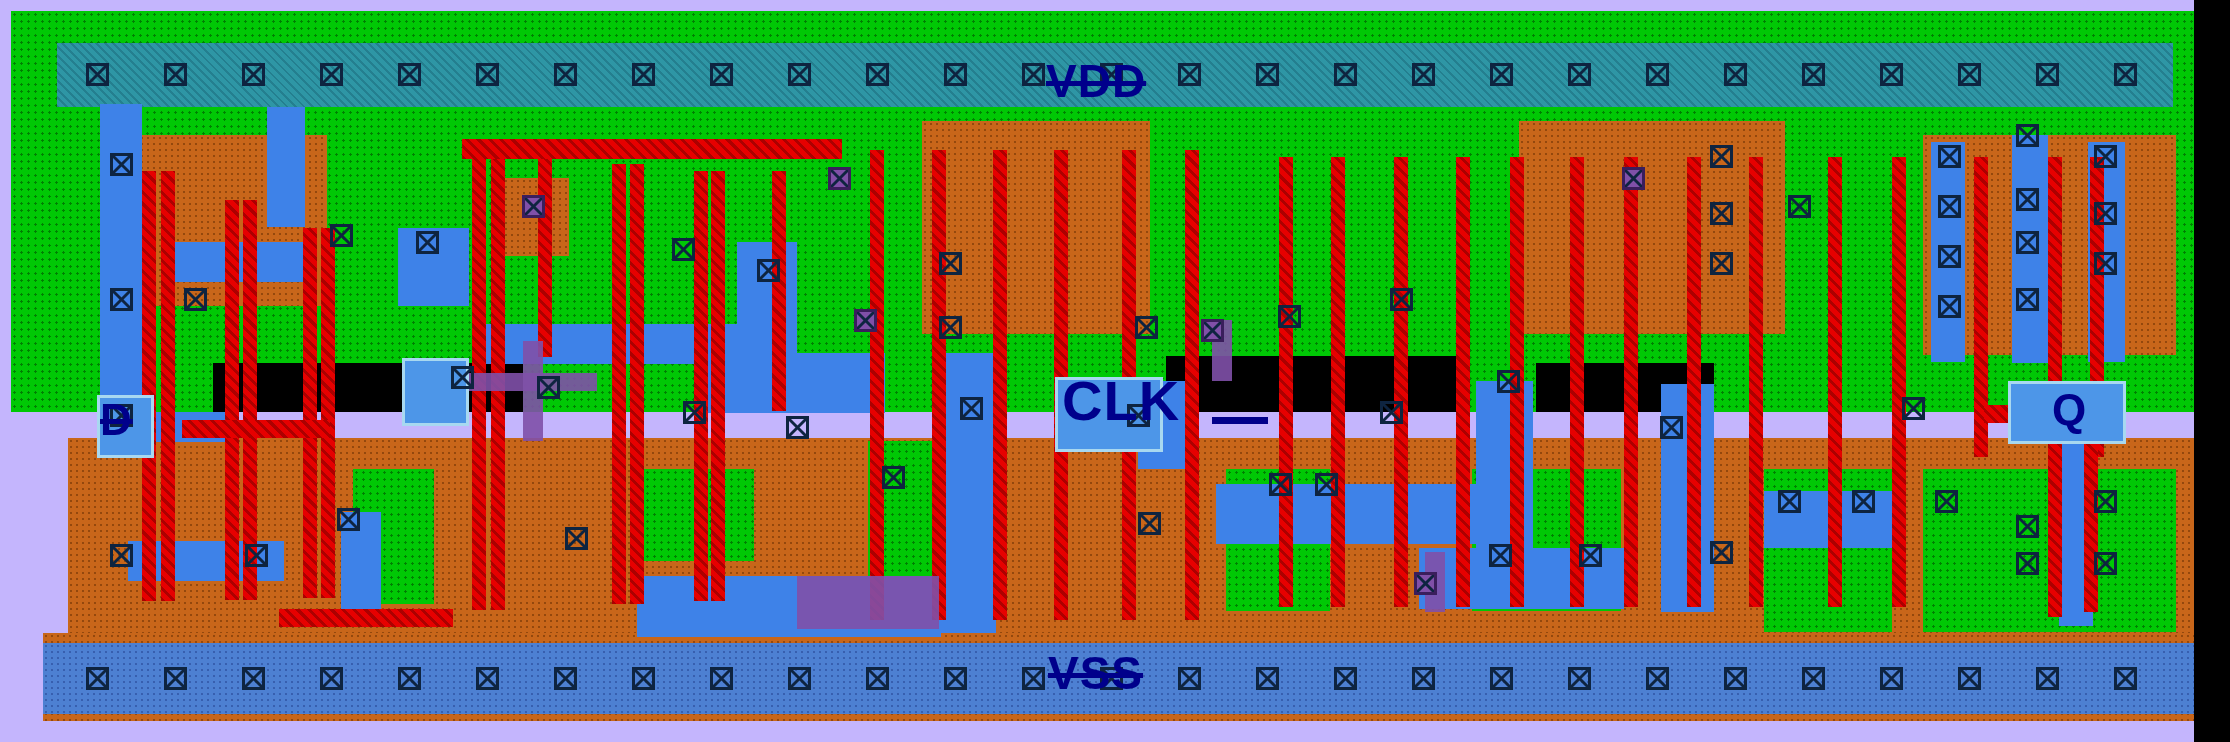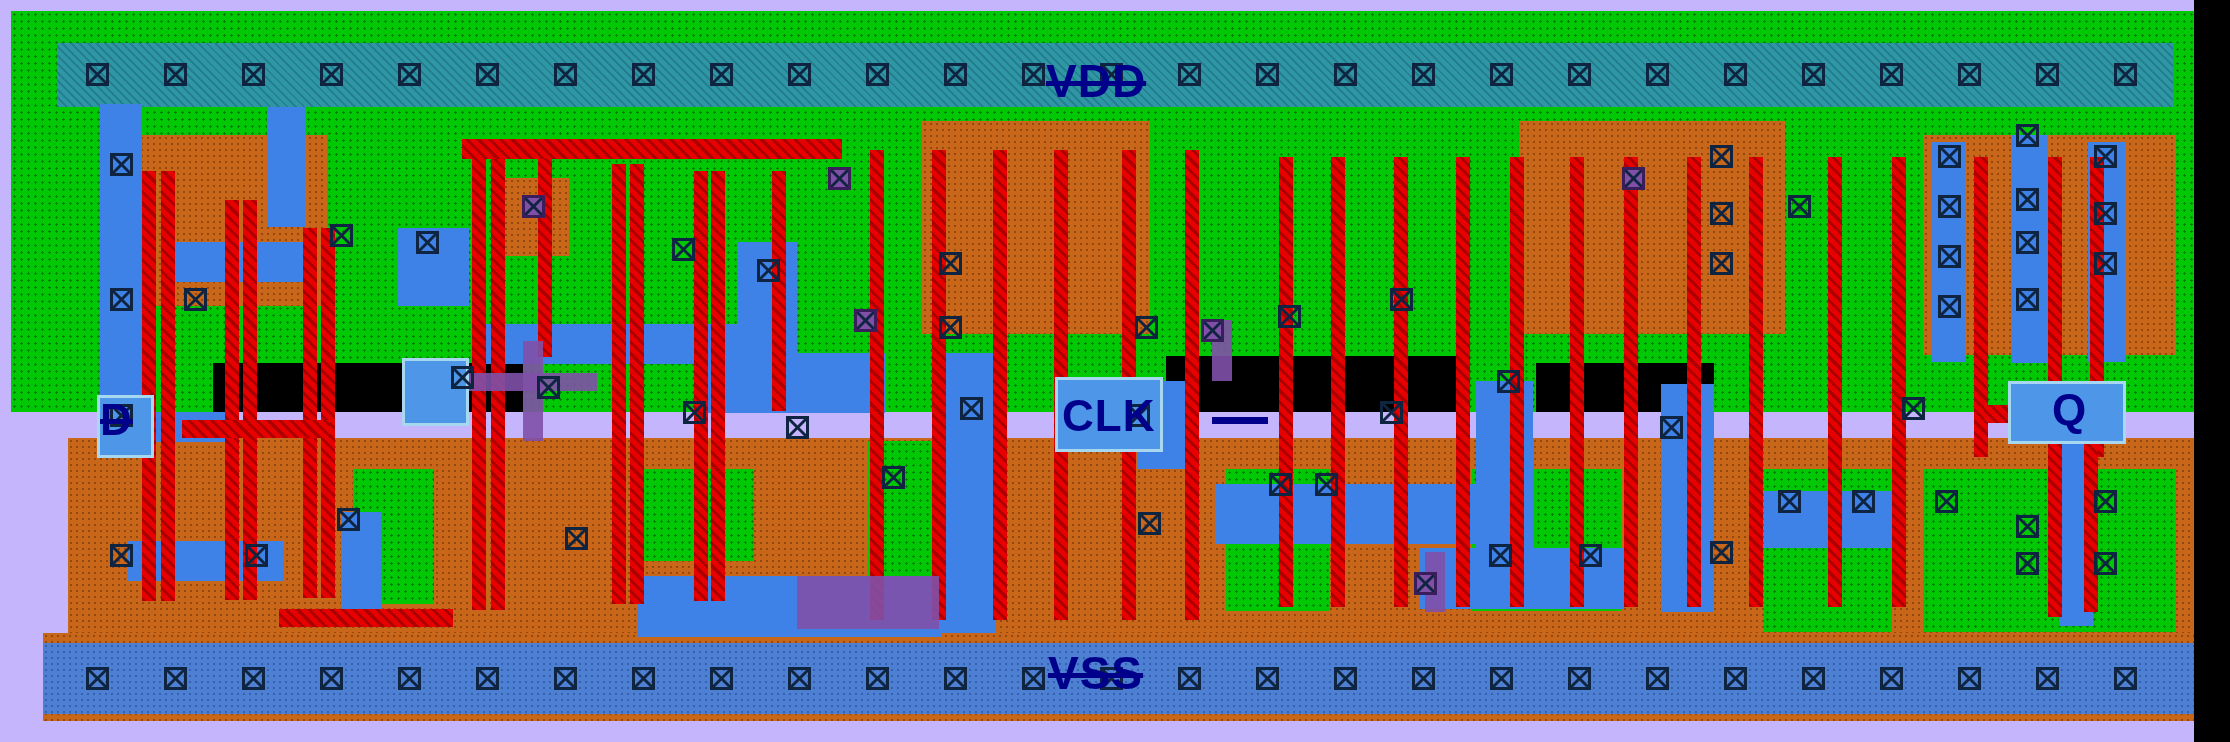--- a/index.html
+++ b/index.html
@@ -29,21 +29,21 @@
   .via.m2{border-color:#3A1E5C;background-color:#8050A8;}
   .lbl{
     position:absolute;z-index:30;color:#00008B;
     font-size:46px;font-weight:700;letter-spacing:1px;white-space:nowrap;line-height:1;
   }
   .strike{text-decoration:line-through;text-decoration-thickness:5px;}
   .lbl-vdd{left:1046px;top:58px;}
   .lbl-vss{left:1048px;top:650px;}
   .lbl-d{left:100px;top:398px;font-size:44px;}
   .lbl-resetb{left:324px;top:382px;font-size:44px;}
-  .lbl-clk{left:1062px;top:394px;font-size:44px;}
+  .lbl-clk{left:1062px;top:373px;font-size:56px;}
   .lbl-q{left:2052px;top:388px;font-size:44px;}
 </style>
 </head>
 <body>
 
 <div id="layout-canvas" style="width: 2194px; height: 742px; background: #c4b5fd;">
   <div class="shape stipple-g" style="left: 11px; top: 11px; width: 2208px; height: 401px; background-color: rgb(0, 200, 5);"></div>
     <div class="shape stipple-o" style="left: 121px; top: 135px; width: 206px; height: 171px; background-color: rgb(200, 102, 26);"></div>
     <div class="shape stipple-o" style="left: 491px; top: 178px; width: 78px; height: 78px; background-color: rgb(200, 102, 26);"></div>
     <div class="shape stipple-o" style="left: 922px; top: 121px; width: 228px; height: 213px; background-color: rgb(200, 102, 26);"></div>

